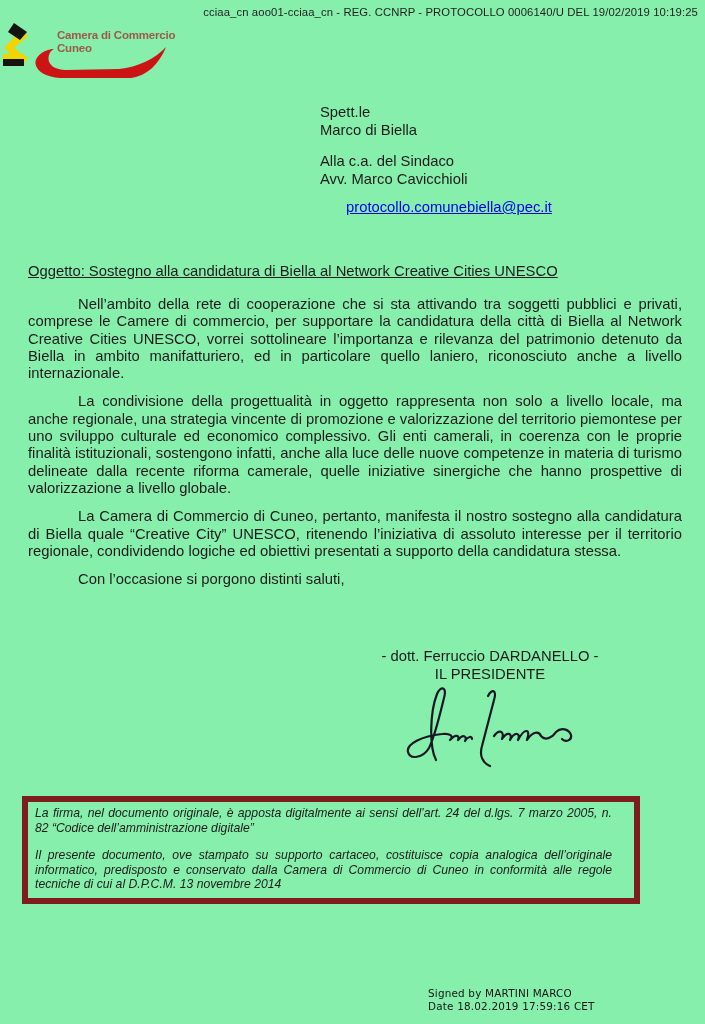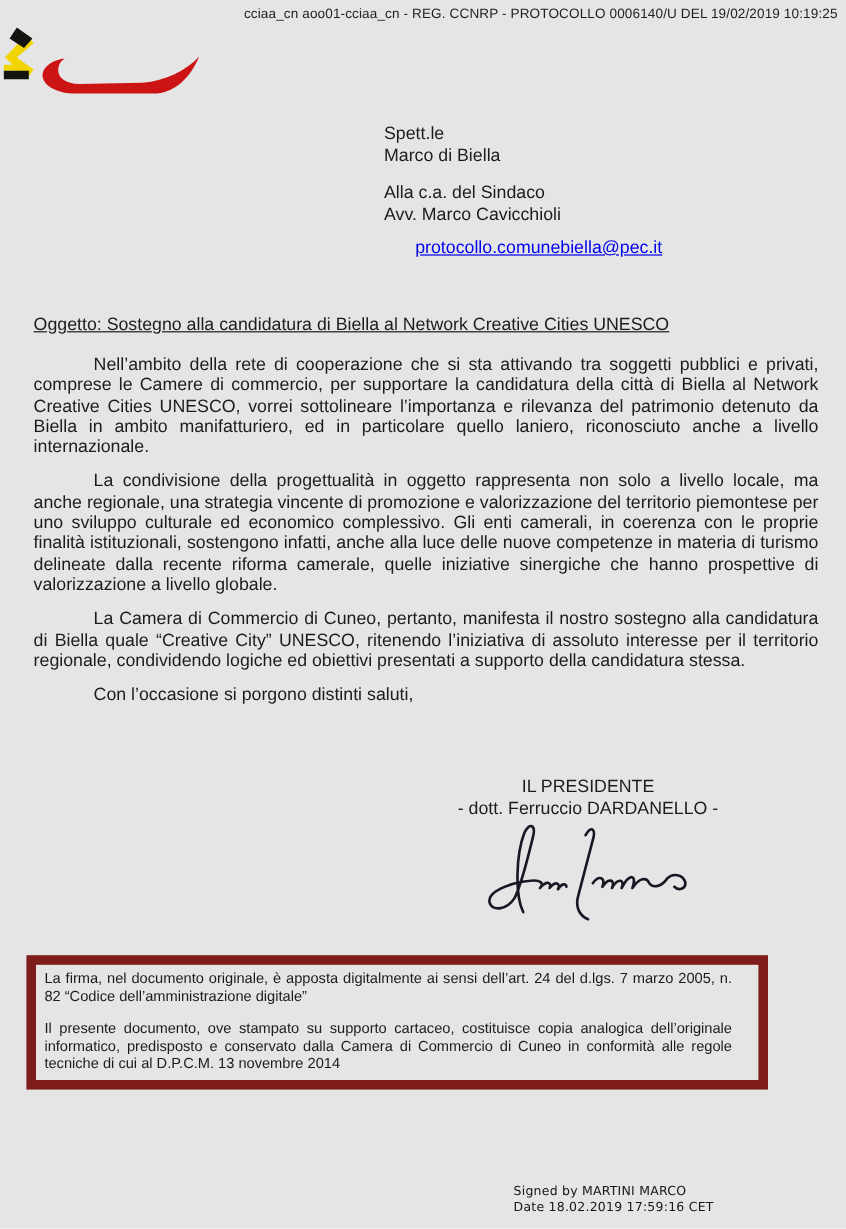--- a/index.html
+++ b/index.html
@@ -1,21 +1,21 @@
 <!DOCTYPE html>
 <html lang="it"><head>
 <meta charset="utf-8">
 <style>
   * { margin: 0; padding: 0; box-sizing: border-box; }
   html, body { background: #ffffff; }
   .page {
     position: relative;
     width: 705px;
     height: 1024px;
-    background: #e5e5e5;
+    background: #86efac;
     font-family: "Liberation Sans", sans-serif;
     color: #1c1c1c;
     overflow: hidden;
   }
 
   
   .protocol-header {
     position: absolute;
     top: 6px;
     right: 7px;
@@ -91,25 +91,26 @@
     line-height: 18px;
   }
   .handwritten { position: absolute; left: 398px; top: 684px; }
 
   
   .legal-box {
     position: absolute;
     left: 22px;
     top: 796px;
     width: 618px;
-    border: 8px solid #7f1d1d;
+    border: 6px solid #7f1d1d;
     padding: 4px 22px 6px 7px;
     font-size: 12.2px;
     line-height: 14.6px;
     text-align: justify;
+    font-style: italic;
   }
   .legal-box p + p { margin-top: 13px; }
 
   
   .digital-sig {
     position: absolute;
     left: 428px;
     top: 987px;
     font-family: "DejaVu Sans", sans-serif;
     font-size: 10.4px;
@@ -125,20 +126,24 @@
 
   <div class="protocol-header">cciaa_cn aoo01-cciaa_cn - REG. CCNRP - PROTOCOLLO 0006140/U DEL 19/02/2019 10:19:25</div>
 
   <div class="logo">
     <svg class="logo-mark" width="26" height="44" viewBox="0 0 26 44">
       <path d="M1 25 L19 6 L25 13 L11 25 L25 35 L20 42 Z" fill="#f2d500"></path>
       <path d="M11 0 L24 9 L17 17 L5 9 Z" fill="#131310"></path>
       <path d="M0 31 L17 31 L17 36 L0 36 Z" fill="#f2d500"></path>
       <path d="M0 36 L21 36 L21 43 L0 43 Z" fill="#131310"></path>
     </svg>
+    <div class="logo-text" style="color: rgb(156, 90, 73);">
+      <div>Camera di Commercio</div>
+      <div>Cuneo</div>
+    </div>
     <svg class="logo-swoosh" width="135" height="36" viewBox="0 0 135 36">
       <path d="M19 4 C8 6, 1.5 13, 2.5 19 C4 27, 14 32, 27 33 L98 33 C114 31, 126 19, 133 2 C122 14, 105 22, 86 24 L33 25 C22 25, 15 20, 15.5 13 C16 9, 17 6, 21 4 Z" fill="#cc1414"></path>
     </svg>
   </div>
 
   <div class="recipient">
     <div>Spett.le</div>
     <div>Marco di Biella</div>
     <div class="spacer"></div>
     <div>Alla c.a. del Sindaco</div>
@@ -150,22 +155,22 @@
   <div class="subject">Oggetto: Sostegno alla candidatura di Biella al Network Creative Cities UNESCO</div>
 
   <div class="letter-body">
     <p>Nell’ambito della rete di cooperazione che si sta attivando tra soggetti pubblici e privati, comprese le Camere di commercio, per supportare la candidatura della città di Biella al Network Creative Cities UNESCO, vorrei sottolineare l’importanza e rilevanza del patrimonio detenuto da Biella in ambito manifatturiero, ed in particolare quello laniero, riconosciuto anche a livello internazionale.</p>
     <p>La condivisione della progettualità in oggetto rappresenta non solo a livello locale, ma anche regionale, una strategia vincente di promozione e valorizzazione del territorio piemontese per uno sviluppo culturale ed economico complessivo. Gli enti camerali, in coerenza con le proprie finalità istituzionali, sostengono infatti, anche alla luce delle nuove competenze in materia di turismo delineate dalla recente riforma camerale, quelle iniziative sinergiche che hanno prospettive di valorizzazione a livello globale.</p>
     <p>La Camera di Commercio di Cuneo, pertanto, manifesta il nostro sostegno alla candidatura di Biella quale “Creative City” UNESCO, ritenendo l’iniziativa di assoluto interesse per il territorio regionale, condividendo logiche ed obiettivi presentati a supporto della candidatura stessa.</p>
     <p class="closing">Con l’occasione si porgono distinti saluti,</p>
   </div>
 
   <div class="sig-block">
+    <div>- dott. Ferruccio DARDANELLO -</div>
     <div>IL PRESIDENTE</div>
-    <div>- dott. Ferruccio DARDANELLO -</div>
   </div>
 
   <svg class="handwritten" width="182" height="85" viewBox="0 0 182 85">
     <path fill="none" stroke-width="2.2" stroke-linecap="round" stroke-linejoin="round" d="M38 76 C31 62 32 28 39 10 C43 1 49 3 46 14 C41 34 37 52 31 64 C25 74 12 76 10 68 C8 60 24 52 44 50 C52 49 56 52 52 56 C58 49 62 52 60 56 C66 49 69 53 67 57 C70 52 74 52 74 55 M90 12 C94 4 99 6 96 16 L84 62 C81 72 85 79 92 82 M96 52 C101 45 107 47 104 55 C109 47 115 49 112 56 C117 47 123 49 120 56 C127 43 133 45 129 56 C135 47 141 47 143 52 C147 57 154 54 158 48 C163 43 171 45 173 51 C174 56 168 59 164 55" stroke="#181825"></path>
   </svg>
 
   <div class="legal-box">
     <p>La firma, nel documento originale, è apposta digitalmente ai sensi dell’art. 24 del d.lgs. 7 marzo 2005, n. 82 “Codice dell’amministrazione digitale”</p>
     <p>Il presente documento, ove stampato su supporto cartaceo, costituisce copia analogica dell’originale informatico, predisposto e conservato dalla Camera di Commercio di Cuneo in conformità alle regole tecniche di cui al D.P.C.M. 13 novembre 2014</p>
   </div>

